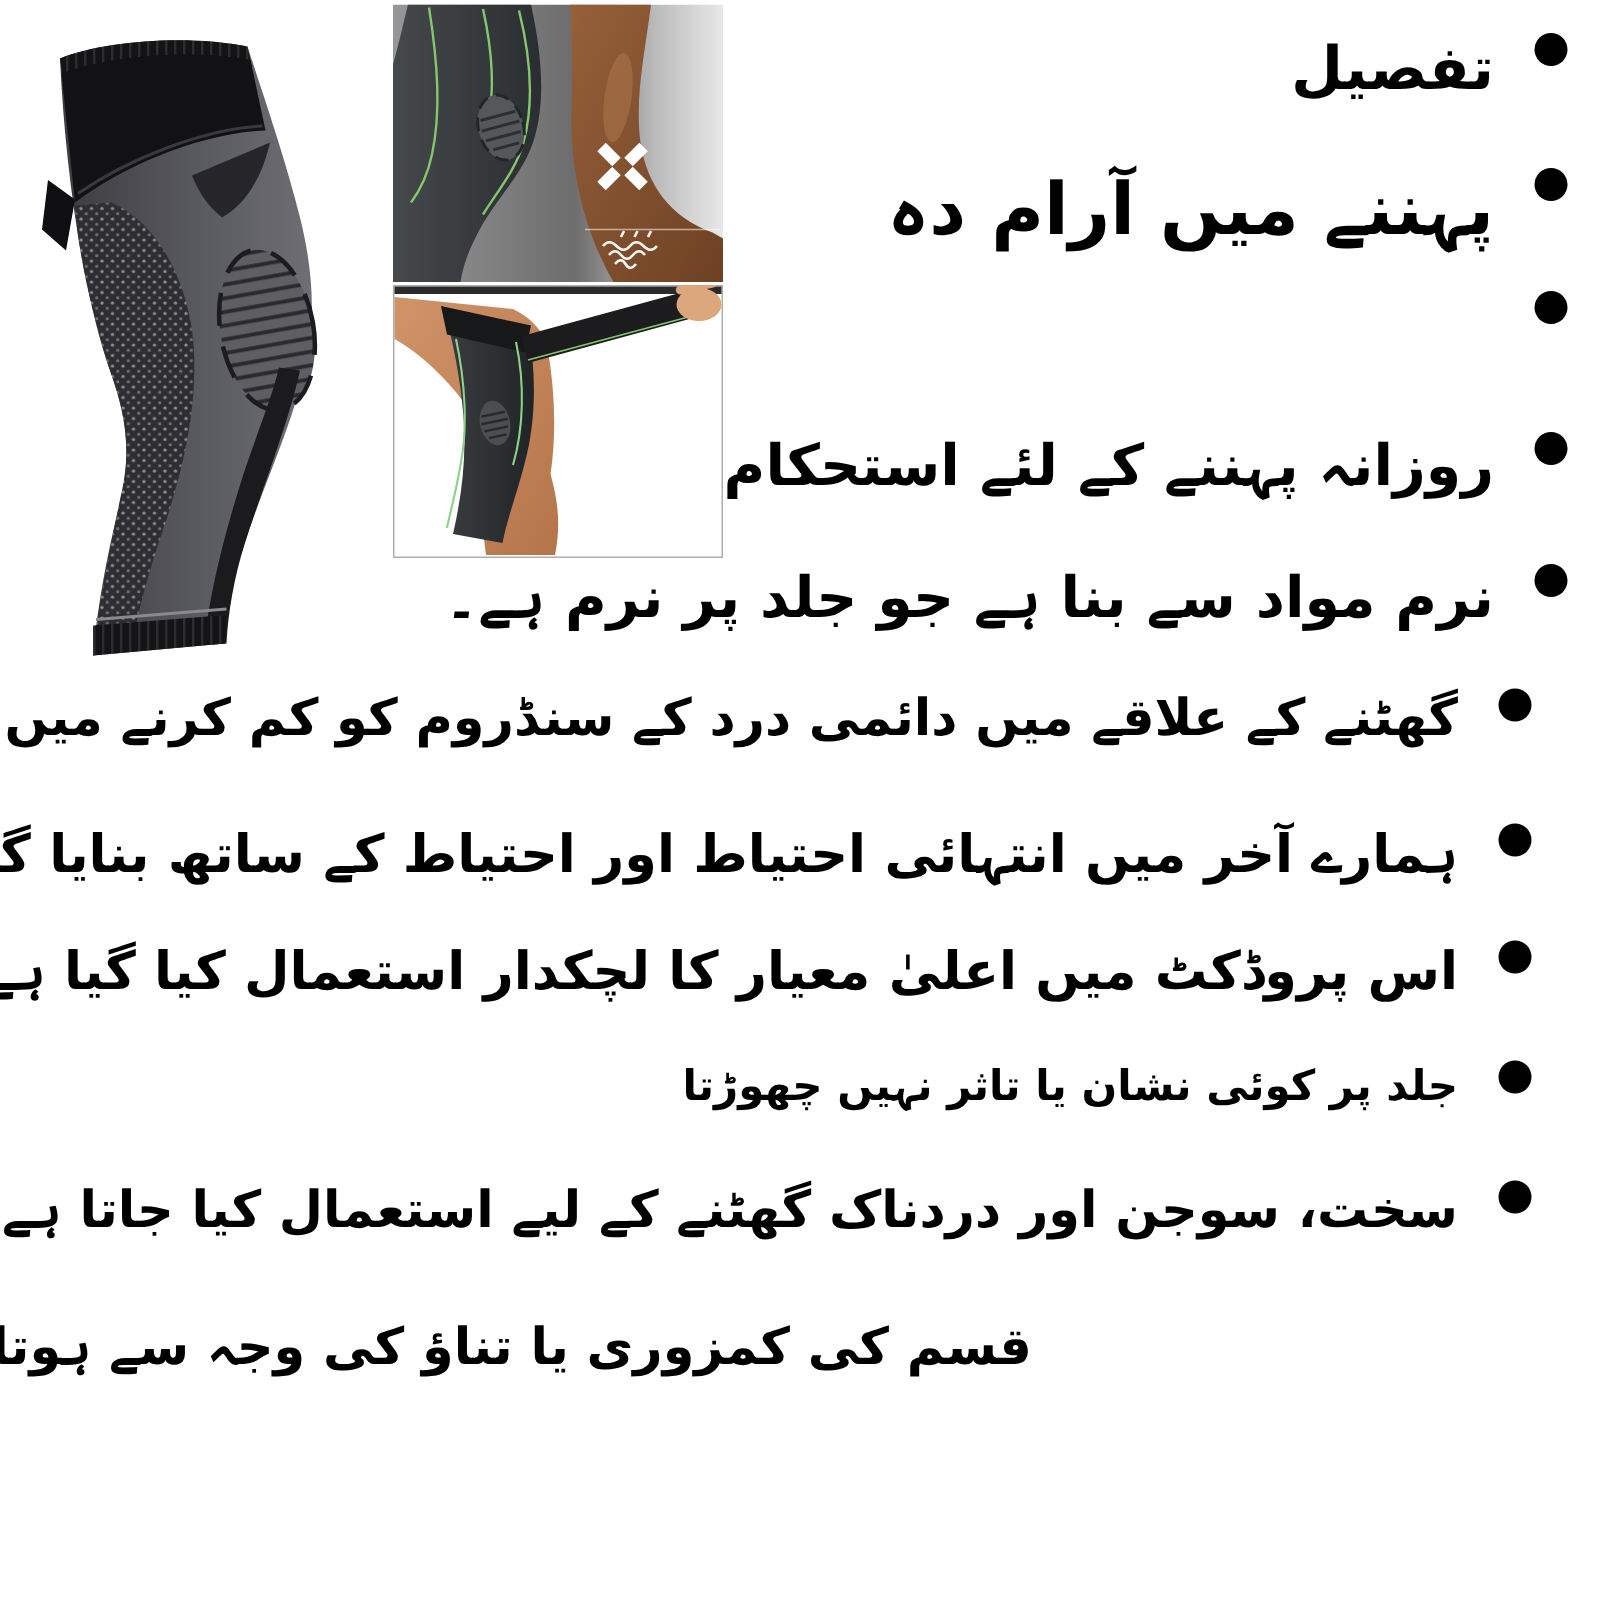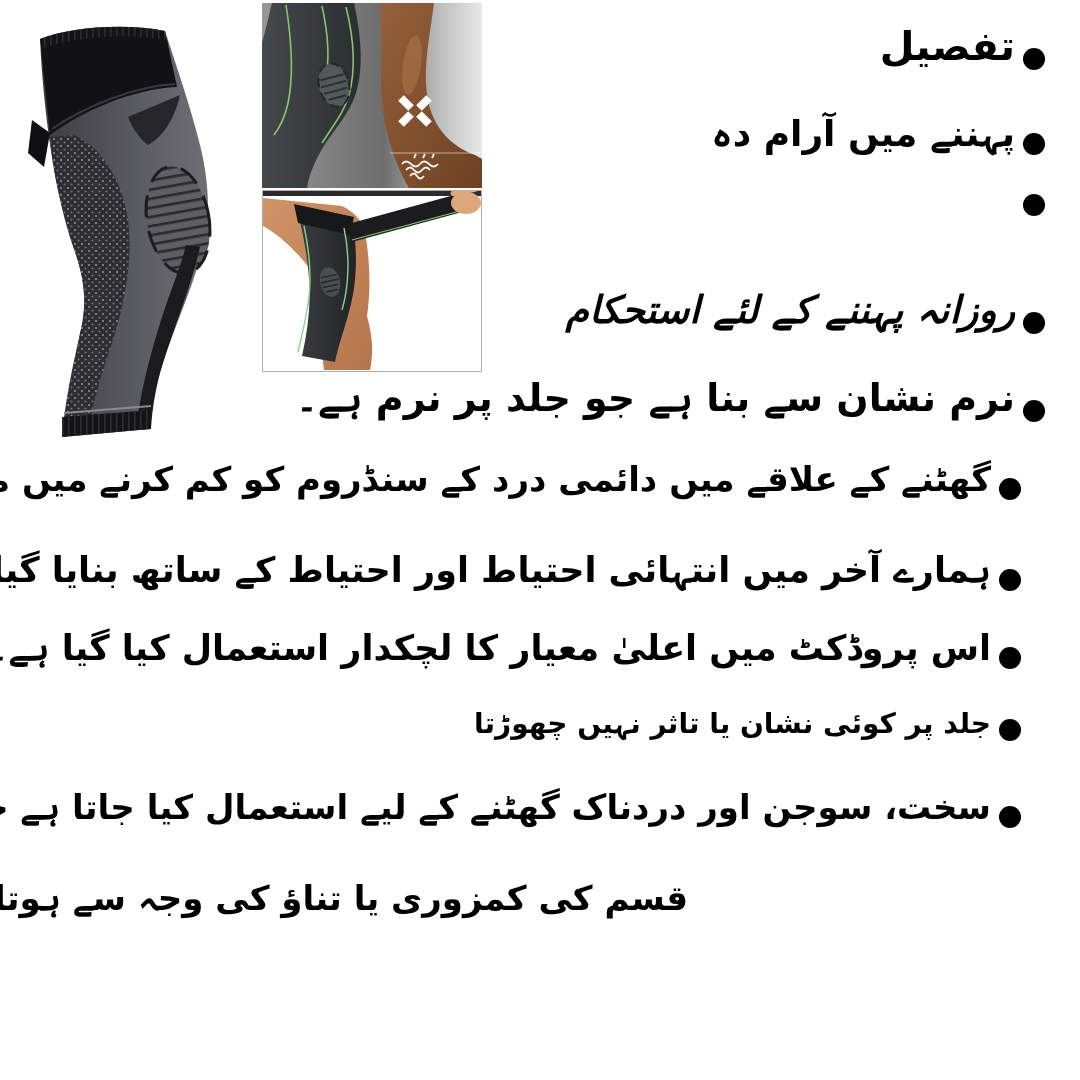--- a/index.html
+++ b/index.html
@@ -9,28 +9,28 @@
     font-family:"DejaVu Sans",sans-serif;color:#000;
   }
   
   .main-photo{position:absolute;left:10px;top:25px;width:235px;height:430px;}
   .photo-stack{position:absolute;left:262px;top:3px;width:220px;}
   .photo-top{position:absolute;left:0;top:0;width:220px;height:185px;}
   .photo-bottom{position:absolute;left:0;top:187px;width:220px;height:182px;}
   
   .bullets{list-style:none;margin:0;padding:0;}
   .bullet{
-    position:absolute;display:flex;align-items:flex-end;gap:8px;
+    position:absolute;display:flex;align-items:flex-start;gap:27px;
     direction:rtl;white-space:nowrap;font-weight:700;line-height:1.2;
   }
   .dot{width:22px;height:22px;border-radius:50%;background:#000;flex:none;}
   .b1{top:22px;right:35px;font-size:40px;}
-  .b2{top:112px;right:35px;font-size:36px;}
+  .b2{top:112px;right:35px;font-size:48px;}
   .b3{top:194px;right:35px;font-size:40px;}
-  .b4{top:288px;right:35px;font-size:38px;font-style:italic;}
+  .b4{top:288px;right:35px;font-size:38px;}
   .b5{top:376px;right:35px;font-size:38px;}
   .b6{top:459px;right:59px;font-size:34px;}
   .b7{top:549px;right:59px;font-size:35px;}
   .b8{top:627px;right:59px;font-size:35px;}
   .b9{top:707px;right:59px;font-size:28px;}
   .b10{top:787px;right:59px;font-size:34px;}
   .b10-l2{
     position:absolute;top:878px;right:392px;font-size:34px;font-weight:700;
     direction:rtl;white-space:nowrap;line-height:1.2;
   }
@@ -192,21 +192,21 @@
     </li>
     <li class="bullet b3">
       <span class="dot"></span>
     </li>
     <li class="bullet b4">
       <span class="dot"></span>
       <span>روزانہ پہننے کے لئے استحکام</span>
     </li>
     <li class="bullet b5">
       <span class="dot"></span>
-      <span>نرم نشان سے بنا ہے جو جلد پر نرم ہے۔</span>
+      <span>نرم مواد سے بنا ہے جو جلد پر نرم ہے۔</span>
     </li>
     <li class="bullet b6">
       <span class="dot"></span>
       <span>گھٹنے کے علاقے میں دائمی درد کے سنڈروم کو کم کرنے میں مدد کرتا ہے۔</span>
     </li>
     <li class="bullet b7">
       <span class="dot"></span>
       <span>ہمارے آخر میں انتہائی احتیاط اور احتیاط کے ساتھ بنایا گیا ہے۔</span>
     </li>
     <li class="bullet b8">

